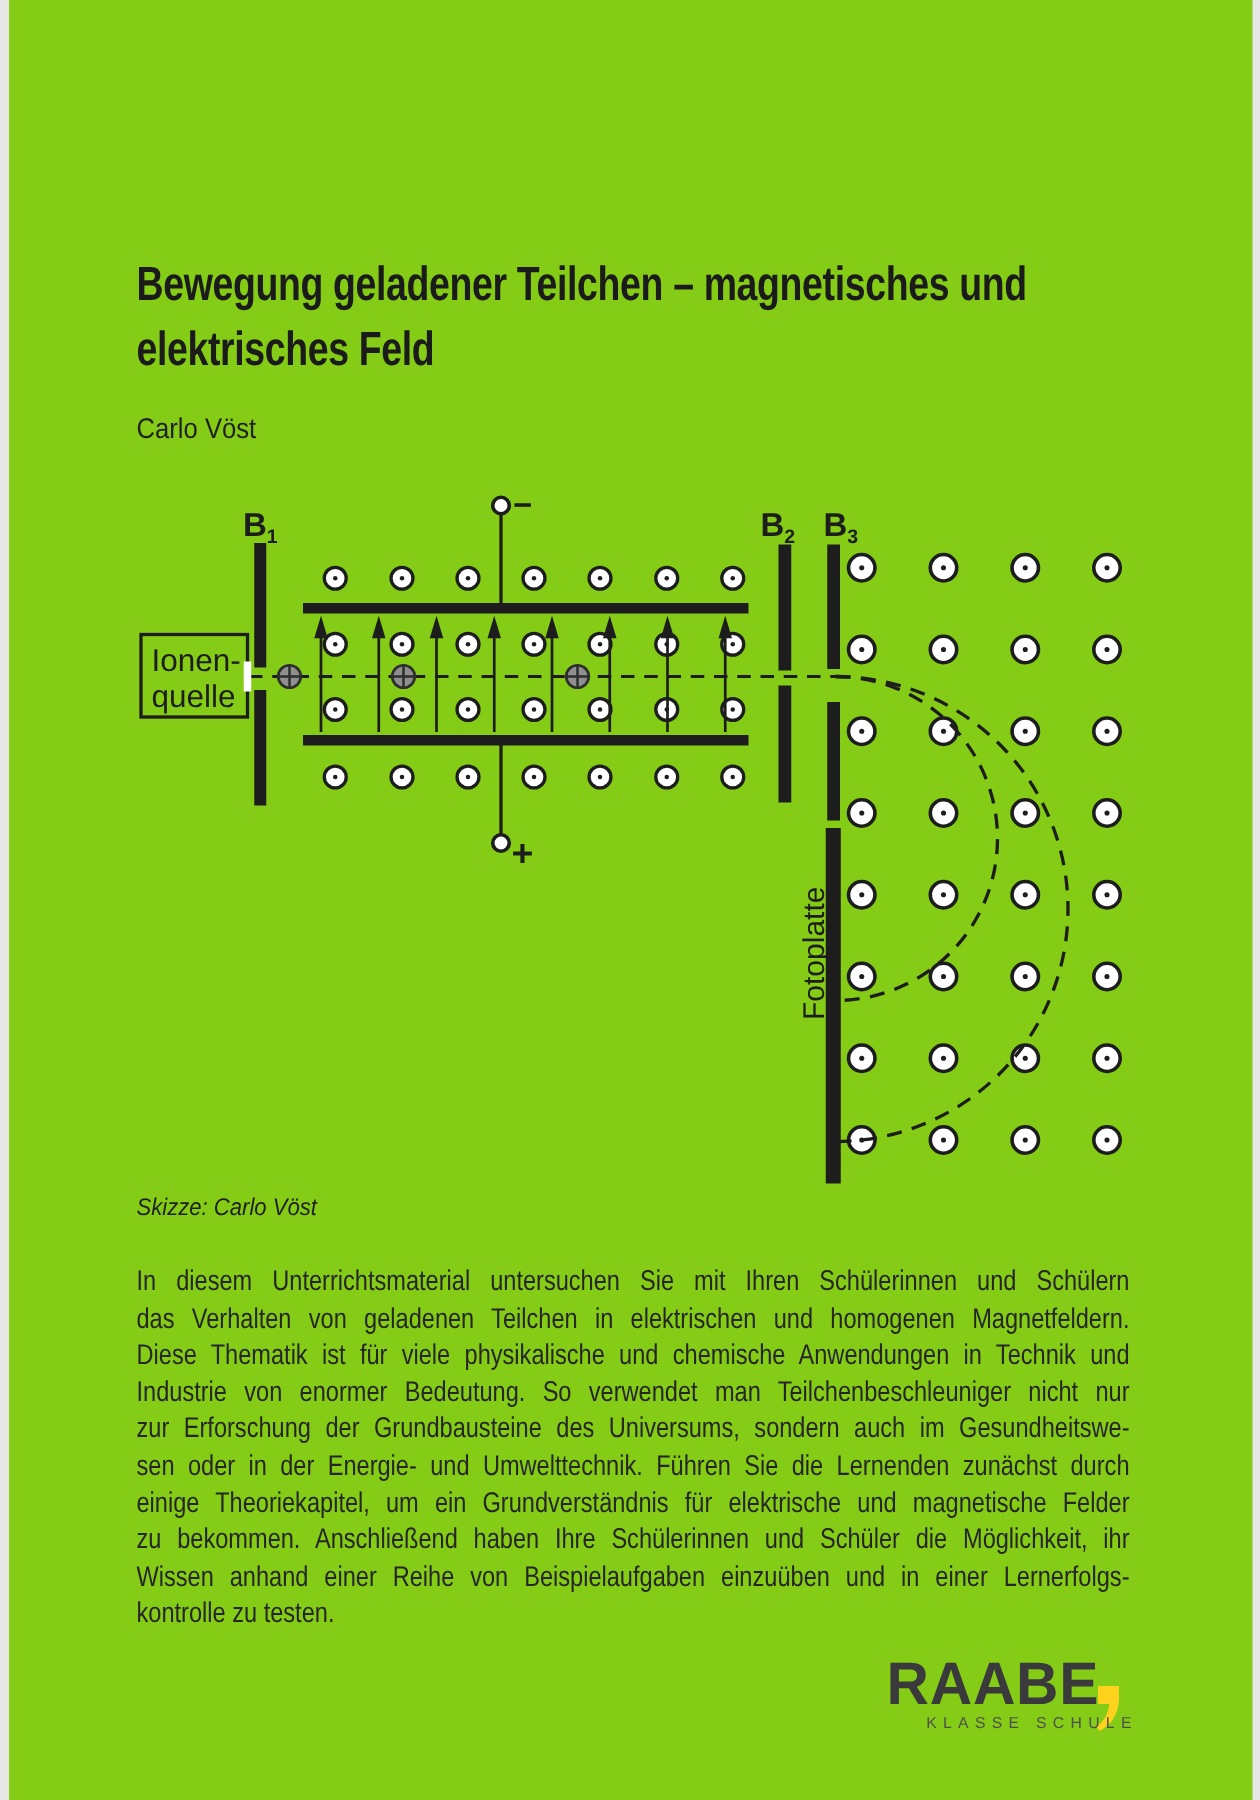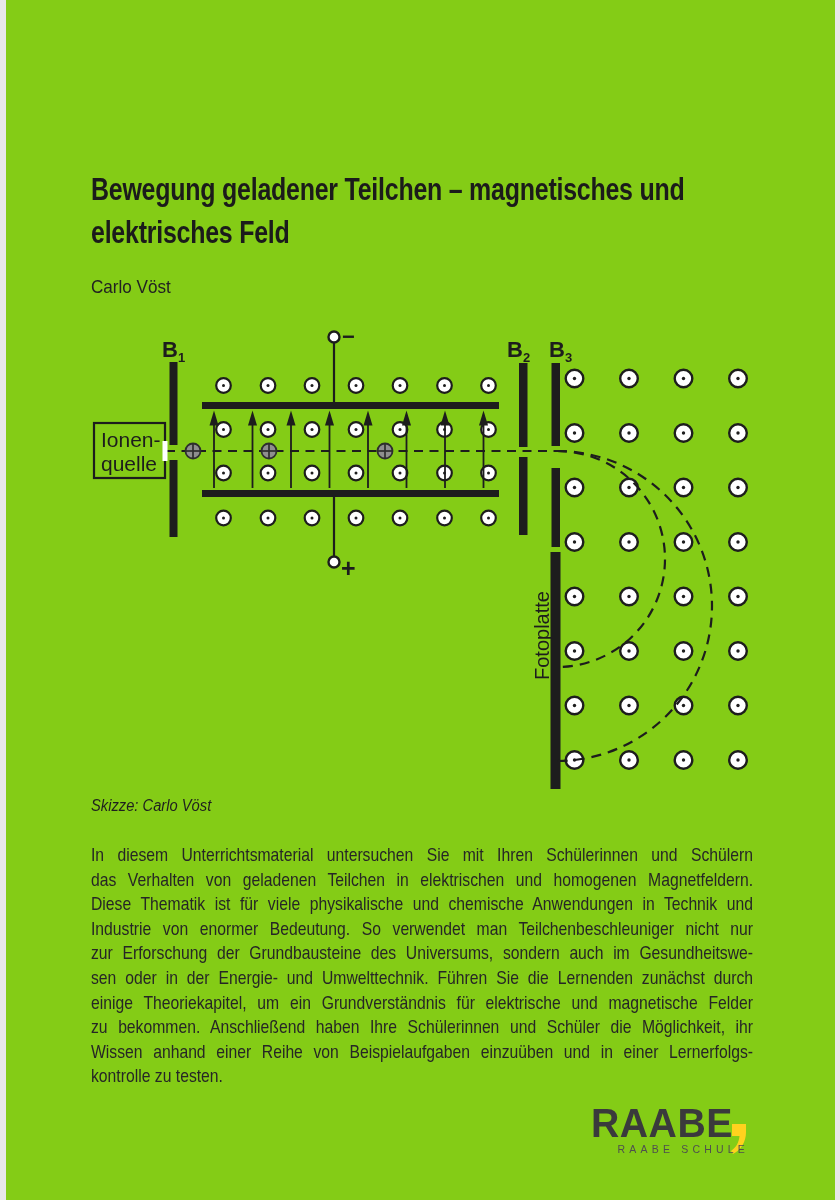--- a/index.html
+++ b/index.html
@@ -262,16 +262,16 @@
       <div class="bline">zu bekommen. Anschließend haben Ihre Schülerinnen und Schüler die Möglichkeit, ihr</div>
       <div class="bline">Wissen anhand einer Reihe von Beispielaufgaben einzuüben und in einer Lernerfolgs-</div>
       <div class="bline last">kontrolle zu testen.</div>
     </div>
 
   <div class="logo">
     <div class="brand" style="color: rgb(58, 58, 60);">RAABE</div>
     <svg class="comma" viewBox="0 0 16 30">
       <path id="commaPath" d="M1 0 L15 0 L15 8 C15 18 10 26 2 30 L0 27 C5 23.5 8 18.5 8.5 12 L1 12 Z" fill="#FFD21E"></path>
     </svg>
-    <div class="tagline" style="color: rgb(79, 79, 79);">RAABE SCHULE</div>
+    <div class="tagline" style="color: rgb(79, 79, 79);">KLASSE SCHULE</div>
   </div>
 
 </div>
 
 </body></html>

